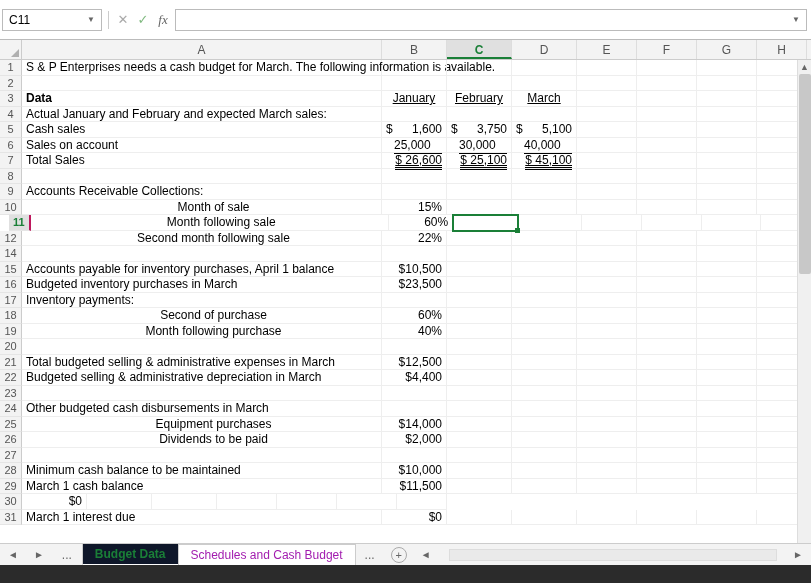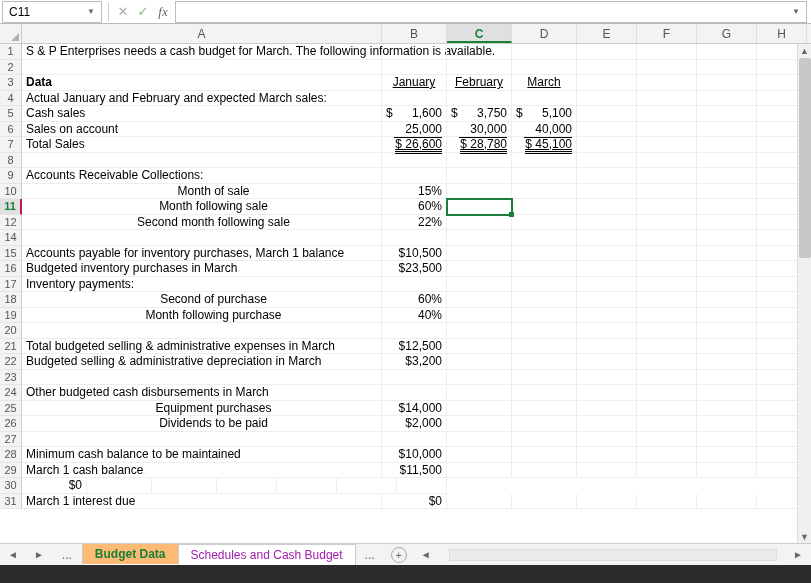--- a/index.html
+++ b/index.html
@@ -10,21 +10,21 @@
     color: #000;
     width: 811px;
     height: 583px;
     overflow: hidden;
     position: relative;
   }
   
   .formula-bar {
     display: flex;
     align-items: center;
-    height: 24px;
+    height: 40px;
     border-bottom: 1px solid #bbb;
     background: #fff;
   }
   .name-box {
     width: 100px;
     height: 22px;
     border: 1px solid #bbb;
     margin: 1px 2px;
     padding: 2px 6px;
     display: flex;
@@ -103,38 +103,38 @@
   }
   .rowh {
     width: 22px;
     background: #f3f3f3;
     border-right: 1px solid #ccc;
     border-bottom: 1px solid #e5e5e5;
     text-align: center;
     color: #555;
     font-size: 11px;
   }
-  .rowh.active { background:#e0e0e0; color:#1a7f37; font-weight:bold; border-right:2px solid #be185d;}
+  .rowh.active { background:#e0e0e0; color:#1a7f37; font-weight:bold; border-right:2px solid #be185d;margin-left:9px;}
   .cell {
     border-right: 1px solid #eee;
     border-bottom: 1px solid #eee;
     padding: 0 4px;
     white-space: nowrap;
     overflow: visible;
     font-size: 12px;
   }
   .cA { width: 360px; }
   .cB, .cC, .cD { width: 65px; text-align: right; }
   .cE, .cF, .cG { width: 60px; }
   .cH { width: 50px; }
   .bold { font-weight: bold; }
   .underline { text-decoration: underline; }
   .indent1 { padding-left: 28px; text-align:center;}
   .center { text-align: center; }
-  .bb { border-bottom: 1px solid #000 !important; display:inline-block; min-width:48px; text-align:right;}
+  .bb { border-bottom: 1px solid #000 !important; display:inline-block; min-width:48px; text-align:left;}
   .dollar-cell { display:flex; justify-content:space-between; }
   .selected-cell {
     outline: 2px solid #1a7f37;
     outline-offset: -1px;
     position: relative;
     background:#fff;
   }
   .selected-cell::after{
     content:"";
     position:absolute;
@@ -170,21 +170,21 @@
     border:1px solid #ccc;
     border-bottom:none;
     background:#fff;
     margin-right:-1px;
     color:#a21caf;
   }
   .sheet-tab.active {
     color:#1a7f37;
     font-weight:bold;
     border-bottom:2px solid #fff;
-    background:#fdba74;
+    background:#0f172a;
   }
   .tab-more { padding:0 10px; color:#666; }
   .tab-add {
     width:16px;height:16px;
     border:1px solid #aaa;
     border-radius:50%;
     display:flex;align-items:center;justify-content:center;
     font-size:11px;
     color:#666;
     margin-left:6px;
@@ -310,21 +310,21 @@
         <div class="cell cD "><span class="bb">40,000</span></div>
         <div class="cell cE"></div>
         <div class="cell cF"></div>
         <div class="cell cG"></div>
         <div class="cell cH"></div>
       </div>
       <div class="row">
         <div class="rowh">7</div>
         <div class="cell cA ">Total Sales</div>
         <div class="cell cB "><span style="text-decoration: underline; border-bottom: 3px double rgb(0, 0, 0);">$   26,600</span></div>
-        <div class="cell cC "><span style="text-decoration: underline; border-bottom: 3px double rgb(0, 0, 0);">$   28,780</span></div>
+        <div class="cell cC "><span style="text-decoration: underline; border-bottom: 3px double rgb(0, 0, 0);">$   25,100</span></div>
         <div class="cell cD "><span style="text-decoration: underline; border-bottom: 3px double rgb(0, 0, 0);">$   45,100</span></div>
         <div class="cell cE"></div>
         <div class="cell cF"></div>
         <div class="cell cG"></div>
         <div class="cell cH"></div>
       </div>
       <div class="row">
         <div class="rowh">8</div>
         <div class="cell cA "></div>
         <div class="cell cB "></div>
@@ -385,21 +385,21 @@
         <div class="cell cB "></div>
         <div class="cell cC "></div>
         <div class="cell cD "></div>
         <div class="cell cE"></div>
         <div class="cell cF"></div>
         <div class="cell cG"></div>
         <div class="cell cH"></div>
       </div>
       <div class="row">
         <div class="rowh">15</div>
-        <div class="cell cA ">Accounts payable for inventory purchases, March 1 balance</div>
+        <div class="cell cA ">Accounts payable for inventory purchases, April 1 balance</div>
         <div class="cell cB ">$10,500</div>
         <div class="cell cC "></div>
         <div class="cell cD "></div>
         <div class="cell cE"></div>
         <div class="cell cF"></div>
         <div class="cell cG"></div>
         <div class="cell cH"></div>
       </div>
       <div class="row">
         <div class="rowh">16</div>
@@ -463,21 +463,21 @@
         <div class="cell cC "></div>
         <div class="cell cD "></div>
         <div class="cell cE"></div>
         <div class="cell cF"></div>
         <div class="cell cG"></div>
         <div class="cell cH"></div>
       </div>
       <div class="row">
         <div class="rowh">22</div>
         <div class="cell cA ">Budgeted selling &amp; administrative depreciation in March</div>
-        <div class="cell cB ">$3,200</div>
+        <div class="cell cB ">$4,400</div>
         <div class="cell cC "></div>
         <div class="cell cD "></div>
         <div class="cell cE"></div>
         <div class="cell cF"></div>
         <div class="cell cG"></div>
         <div class="cell cH"></div>
       </div>
       <div class="row">
         <div class="rowh">23</div>
         <div class="cell cA "></div>

